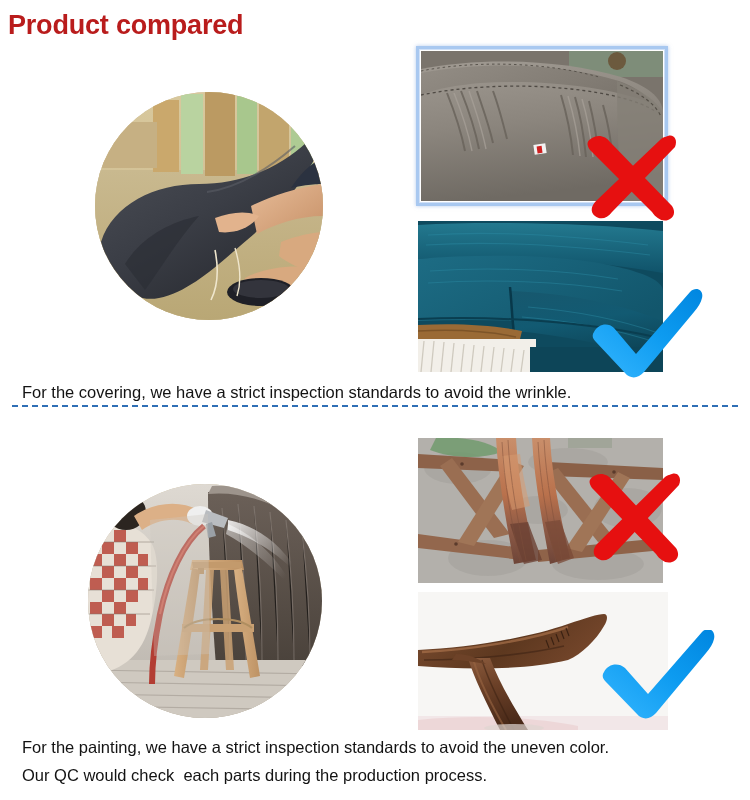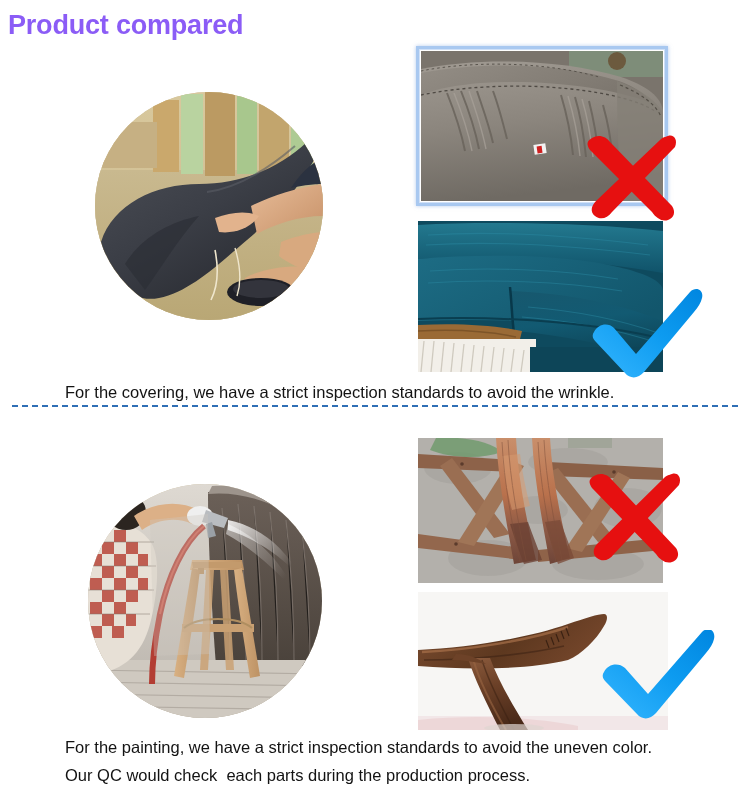--- a/index.html
+++ b/index.html
@@ -9,21 +9,21 @@
     font-family:"Liberation Sans", sans-serif;
     color:#111;
     position:relative;
     overflow:hidden;
   }
   .page{position:relative;width:750px;height:800px;}
 
   .page-title{
     position:absolute;left:8px;top:10px;
     font-size:27px;font-weight:bold;letter-spacing:-0.2px;
-    color:#8b5cf6;
+    color:#b91c1c;
   }
 
   
   .circle-photo{
     position:absolute;border-radius:50%;overflow:hidden;
     background:#cdbf9e;
   }
   .cp1{left:95px;top:92px;width:228px;height:228px;}
   .cp2{left:88px;top:484px;width:234px;height:234px;}
 
@@ -51,21 +51,20 @@
   .mk-x1{left:576px;top:130px;width:108px;height:92px;}
   .mk-v1{left:586px;top:288px;width:118px;height:90px;}
   .mk-x2{left:578px;top:468px;width:110px;height:96px;}
   .mk-v2{left:596px;top:630px;width:120px;height:90px;}
 
   
   .caption{
     position:absolute;left:22px;
     font-size:16.5px;font-weight:500;color:#131313;
     white-space:pre;
-    margin-left:43px;
   }
   .cap1{top:383px;}
   .cap2{top:738px;}
   .cap3{top:766px;}
 
   .divider{
     position:absolute;left:12px;top:405px;width:726px;height:0;
     border-top:2px dashed #2f6fb5;
   }
 </style>

